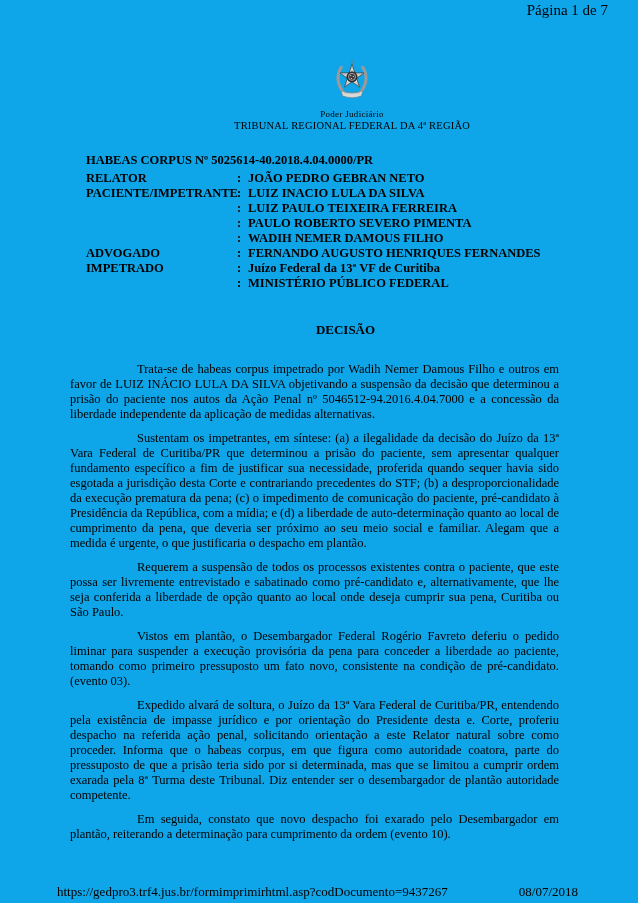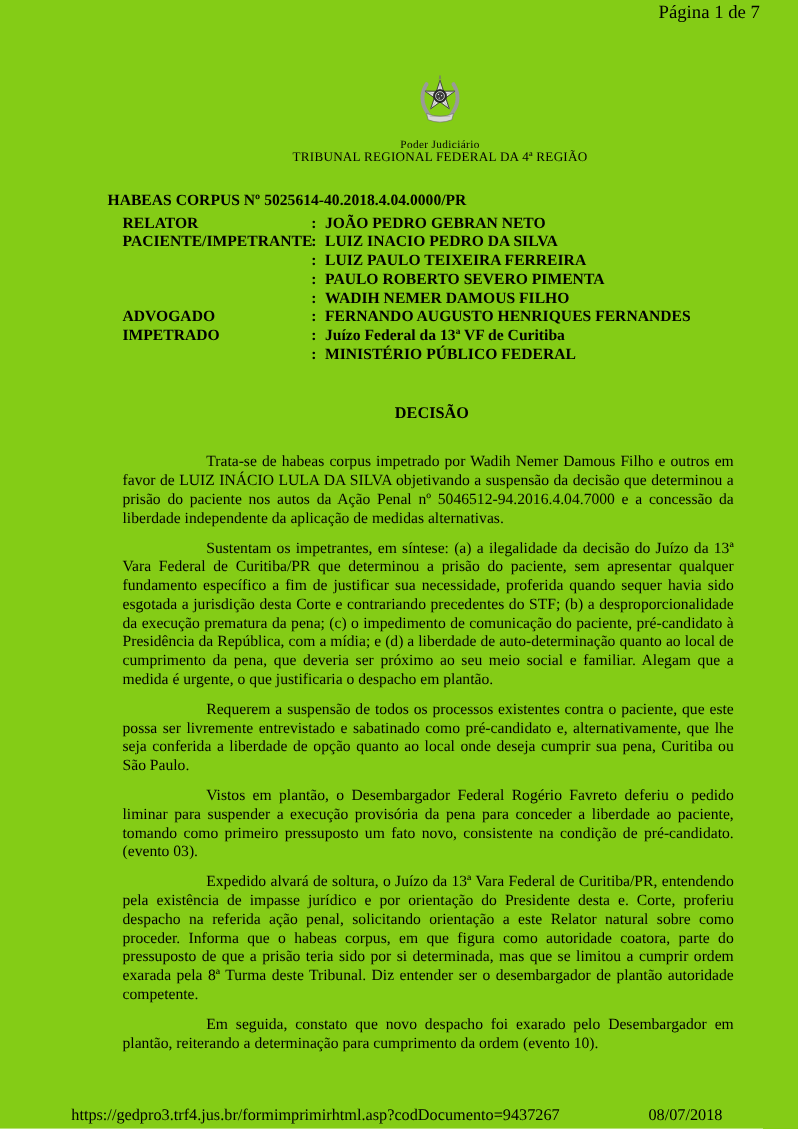--- a/index.html
+++ b/index.html
@@ -6,21 +6,21 @@
   html, body { background: #fff; }
   body {
     font-family: "Liberation Serif", "DejaVu Serif", serif;
     color: #000;
     -webkit-font-smoothing: antialiased;
   }
   .page {
     position: relative;
     width: 638px;
     height: 903px;
-    background: #84cc16;
+    background: #0ea5e9;
     overflow: hidden;
     padding-left: 36px;
   }
   .page-indicator {
     position: absolute;
     top: 2px;
     right: 30px;
     font-size: 15px;
     white-space: nowrap;
   }
@@ -52,36 +52,35 @@
     width: 490px;
     font-size: 12.5px;
     font-weight: bold;
     line-height: 15px;
   }
   .case-title { margin-bottom: 3px; white-space: nowrap; }
   .party-row {
     display: grid;
     grid-template-columns: 151px 11px auto;
     line-height: 15px;
-    margin-left: 12px;
   }
   .party-colon { text-align: left; }
   .decision-heading {
     position: absolute;
     top: 322px;
     left: 101px;
     width: 489px;
     text-align: center;
     font-weight: bold;
     font-size: 13px;
   }
   .body-text {
     position: absolute;
     top: 362px;
-    left: 98px;
+    left: 70px;
     width: 489px;
     font-size: 12.5px;
     line-height: 15px;
     text-align: justify;
   }
   .body-text p {
     text-indent: 67px;
     margin-bottom: 9px;
   }
   .doc-footer {
@@ -141,21 +140,21 @@
     <div class="case-title">HABEAS CORPUS Nº 5025614-40.2018.4.04.0000/PR</div>
 
     <div class="party-row">
       <span class="party-label">RELATOR</span>
       <span class="party-colon">:</span>
       <span class="party-value">JOÃO PEDRO GEBRAN NETO</span>
     </div>
     <div class="party-row">
       <span class="party-label">PACIENTE/IMPETRANTE</span>
       <span class="party-colon">:</span>
-      <span class="party-value">LUIZ INACIO PEDRO DA SILVA</span>
+      <span class="party-value">LUIZ INACIO LULA DA SILVA</span>
     </div>
     <div class="party-row">
       <span class="party-label"></span>
       <span class="party-colon">:</span>
       <span class="party-value">LUIZ PAULO TEIXEIRA FERREIRA</span>
     </div>
     <div class="party-row">
       <span class="party-label"></span>
       <span class="party-colon">:</span>
       <span class="party-value">PAULO ROBERTO SEVERO PIMENTA</span>

